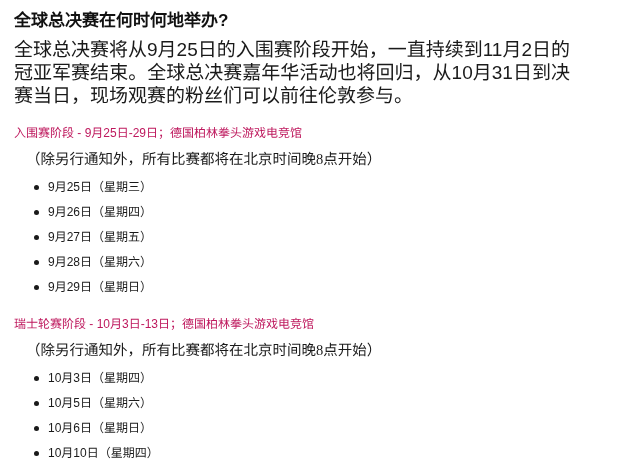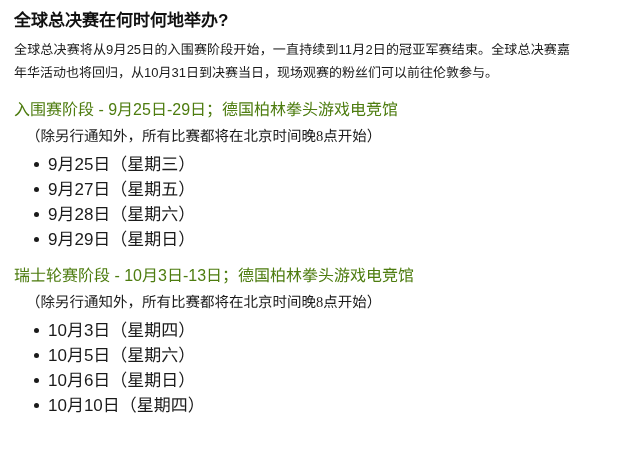--- a/index.html
+++ b/index.html
@@ -24,51 +24,51 @@
   }
   .article-title {
     font-size: 17px;
     font-weight: bold;
     line-height: 22px;
     margin: 0 0 6px 0;
     color: #111111;
     letter-spacing: 0px;
   }
   .intro {
-    font-size: 13px;
+    font-size: 19px;
     line-height: 23px;
     margin: 0 0 14px 0;
     color: #1a1a1a;
     text-align: justify;
   }
   .section {
     margin: 0 0 2px 0;
   }
   .section-heading {
-    font-size: 16px;
+    font-size: 12px;
     line-height: 24px;
     margin: 0 0 2px 0;
-    color: #4d7c0f;
+    color: #be185d;
   }
   .section-note {
     font-size: 14.5px;
     line-height: 24px;
     margin: 0 0 4px 0;
     padding-left: 12px;
     color: #1a1a1a;
     font-family: Liberation Serif, serif;
   }
   ul.date-list {
     list-style: none;
     margin: 0 0 12px 0;
     padding: 0 0 0 34px;
   }
   ul.date-list li {
     position: relative;
-    font-size: 17px;
+    font-size: 12px;
     line-height: 25px;
     color: #1a1a1a;
   }
   ul.date-list li::before {
     content: "";
     position: absolute;
     left: -14px;
     top: 10px;
     width: 5px;
     height: 5px;
@@ -86,20 +86,21 @@
 
   <h1 class="article-title">全球总决赛在何时何地举办?</h1>
 
   <p class="intro">全球总决赛将从9月25日的入围赛阶段开始，一直持续到11月2日的冠亚军赛结束。全球总决赛嘉年华活动也将回归，从10月31日到决赛当日，现场观赛的粉丝们可以前往伦敦参与。</p>
 
   <div class="section">
     <div class="section-heading">入围赛阶段 - 9月25日-29日；德国柏林拳头游戏电竞馆</div>
     <div class="section-note">（除另行通知外，所有比赛都将在北京时间晚8点开始）</div>
     <ul class="date-list">
       <li>9月25日（星期三）</li>
+      <li>9月26日（星期四）</li>
       <li>9月27日（星期五）</li>
       <li>9月28日（星期六）</li>
       <li>9月29日（星期日）</li>
     </ul>
   </div>
 
   <div class="section">
     <div class="section-heading">瑞士轮赛阶段 - 10月3日-13日；德国柏林拳头游戏电竞馆</div>
     <div class="section-note">（除另行通知外，所有比赛都将在北京时间晚8点开始）</div>
     <ul class="date-list">

